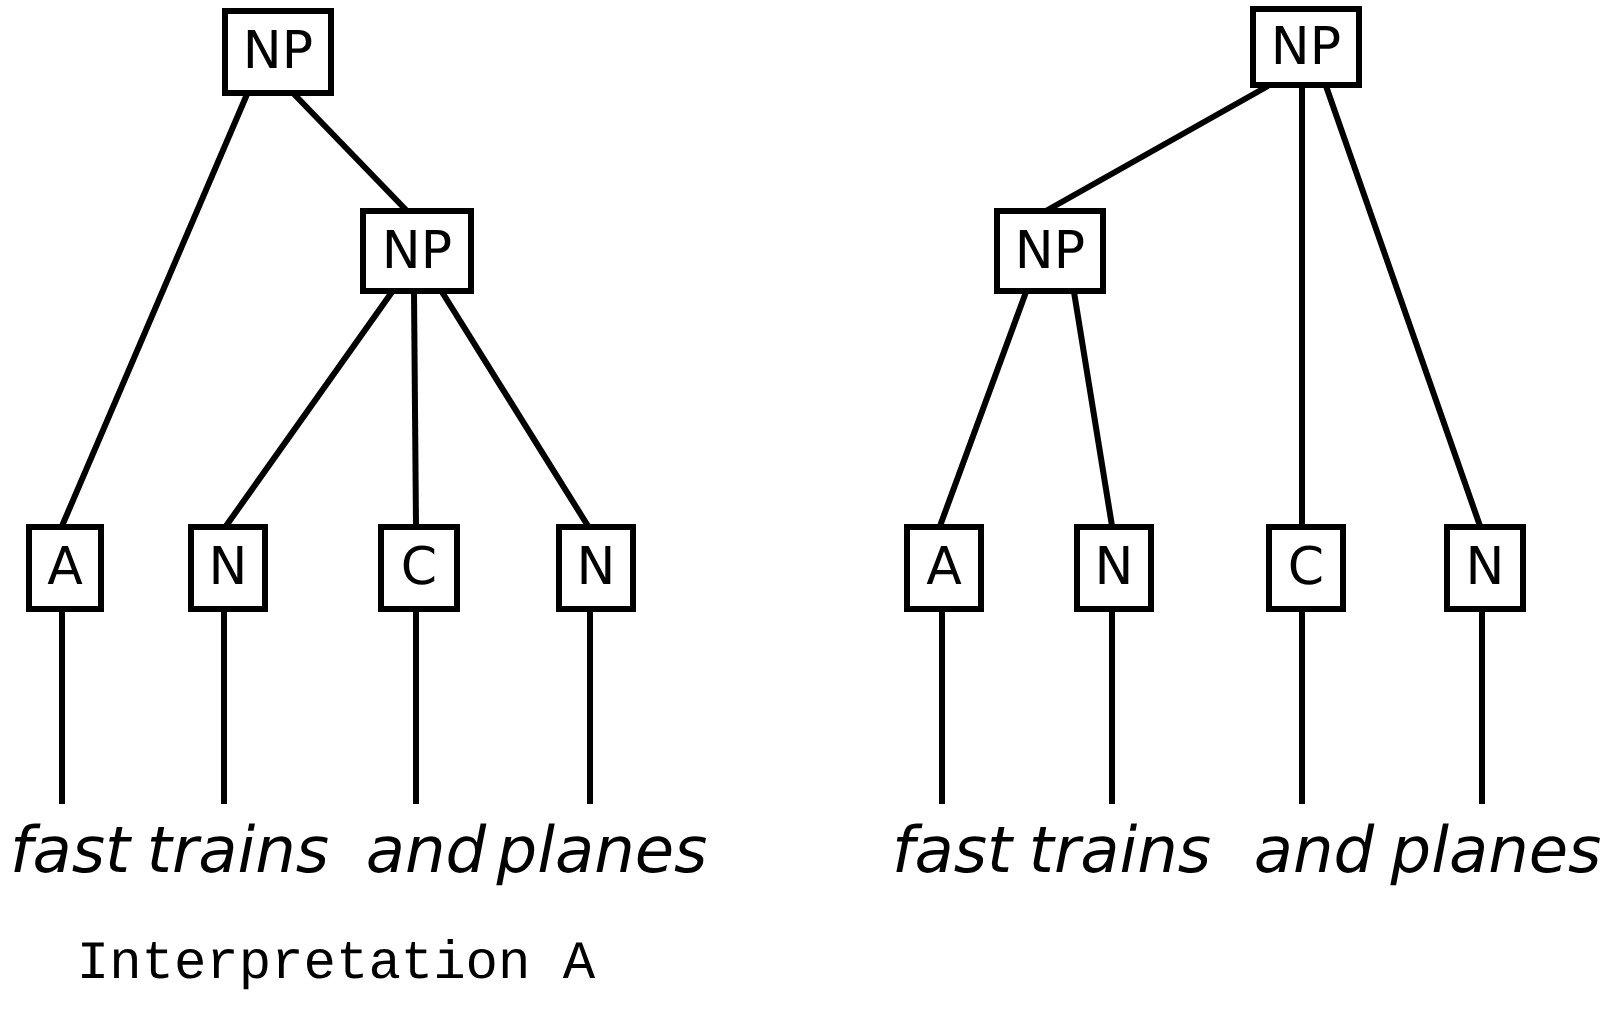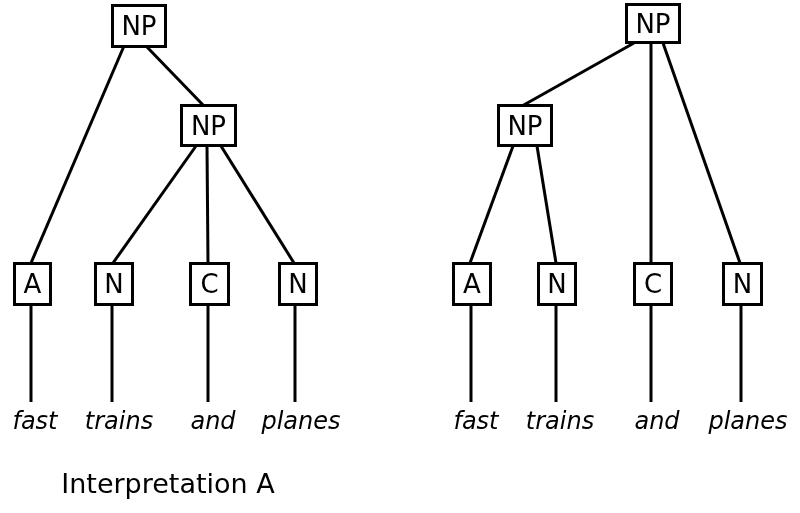--- a/index.html
+++ b/index.html
@@ -32,21 +32,21 @@
     align-items: center;
     justify-content: center;
     font-size: 26px;
     line-height: 1;
     color: #000000;
   }
   .word {
     position: absolute;
     transform: translateX(-50%);
     font-style: italic;
-    font-size: 24px;
+    font-size: 32px;
     line-height: 1;
     white-space: nowrap;
     color: #000000;
   }
   .caption {
     position: absolute;
     transform: translateX(-50%);
     font-size: 27px;
     line-height: 1;
     white-space: nowrap;
@@ -90,21 +90,21 @@
     <div class="node" style="left:13px;  top:262px; width:39px; height:44px;">A</div>
     <div class="node" style="left:94px;  top:262px; width:40px; height:44px;">N</div>
     <div class="node" style="left:189px; top:262px; width:41px; height:44px;">C</div>
     <div class="node" style="left:278px; top:262px; width:40px; height:44px;">N</div>
 
     <span class="word" style="left:35px;  top:409px;">fast</span>
     <span class="word" style="left:119px; top:409px;">trains</span>
     <span class="word" style="left:213px; top:409px;">and</span>
     <span class="word" style="left:301px; top:409px;">planes</span>
 
-    <span class="caption" style="left:168px; top:470px;">Interpretation A</span>
+    <span class="caption" style="left:168px; top:470px;font-family:Liberation Mono, monospace;">Interpretation A</span>
   </div>
 
   <div class="tree-group">
     <div class="node" style="left:625px; top:3px;   width:56px; height:41px;">NP</div>
     <div class="node" style="left:497px; top:104px; width:56px; height:43px;">NP</div>
 
     <div class="node" style="left:452px; top:262px; width:40px; height:44px;">A</div>
     <div class="node" style="left:537px; top:262px; width:40px; height:44px;">N</div>
     <div class="node" style="left:633px; top:262px; width:40px; height:44px;">C</div>
     <div class="node" style="left:722px; top:262px; width:41px; height:44px;">N</div>

